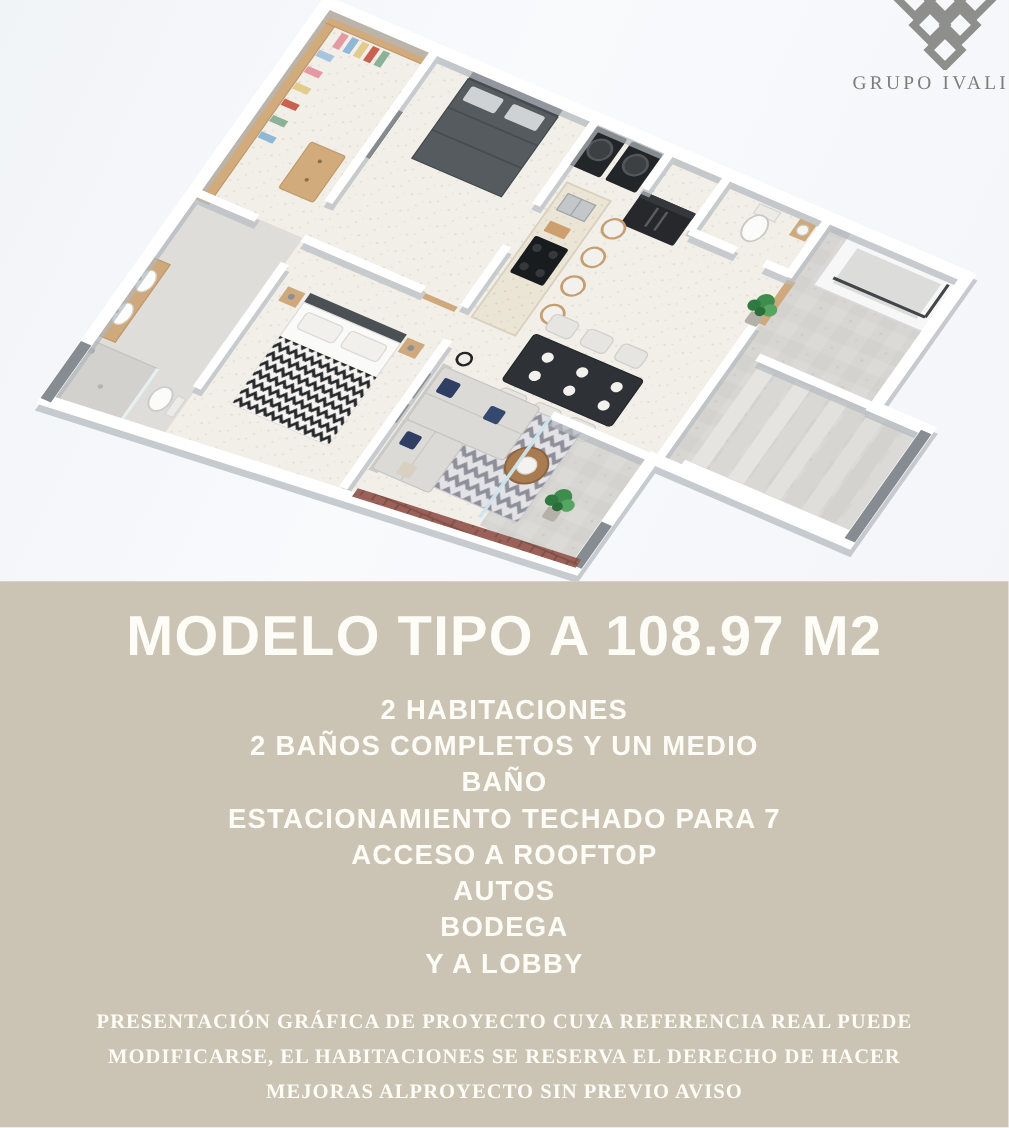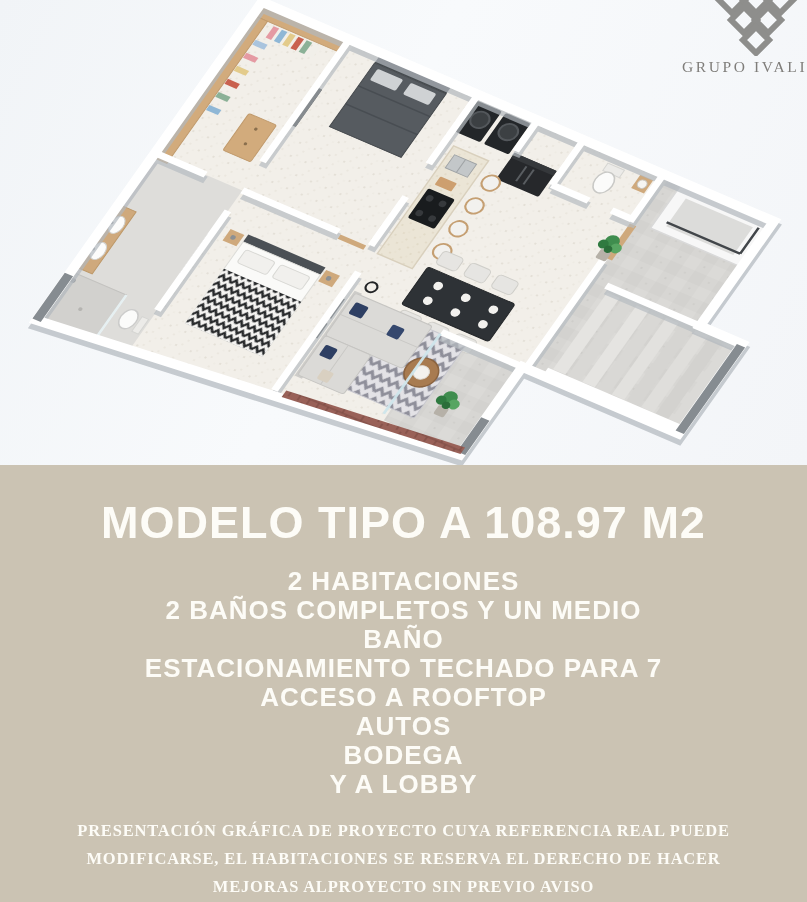--- a/index.html
+++ b/index.html
@@ -20,29 +20,29 @@
   .logo-text{
     font-family:"Liberation Serif",serif;
     font-size:15.5px;letter-spacing:2.6px;color:#7f7d7a;
     white-space:nowrap;margin-top:2px;
   }
   
   .panel{
     position:absolute;left:0;top:465px;width:807px;height:437px;
     background:var(--panel_bg,#cbc3b3);
     color:var(--panel_text,#fdfcf7);
-    text-align:center;box-sizing:border-box;padding-top:34px;
+    text-align:center;box-sizing:border-box;padding-top:20px;
   }
   .title{
     font-size:45px;font-weight:700;letter-spacing:1px;
     line-height:48px;margin:0 0 0 0;white-space:nowrap;
   }
   .features{margin-top:20px;}
   .feature-line{
-    font-size:26px;font-weight:700;letter-spacing:1px;line-height:29px;
+    font-size:22px;font-weight:700;letter-spacing:1px;line-height:29px;
   }
   .disclaimer{margin-top:18px;font-family:Liberation Serif, serif;}
   .disclaimer-line{
     font-size:16.5px;font-weight:700;letter-spacing:0.8px;line-height:28px;
   }
 </style>
 </head>
 <body>
 
 <div class="page">

